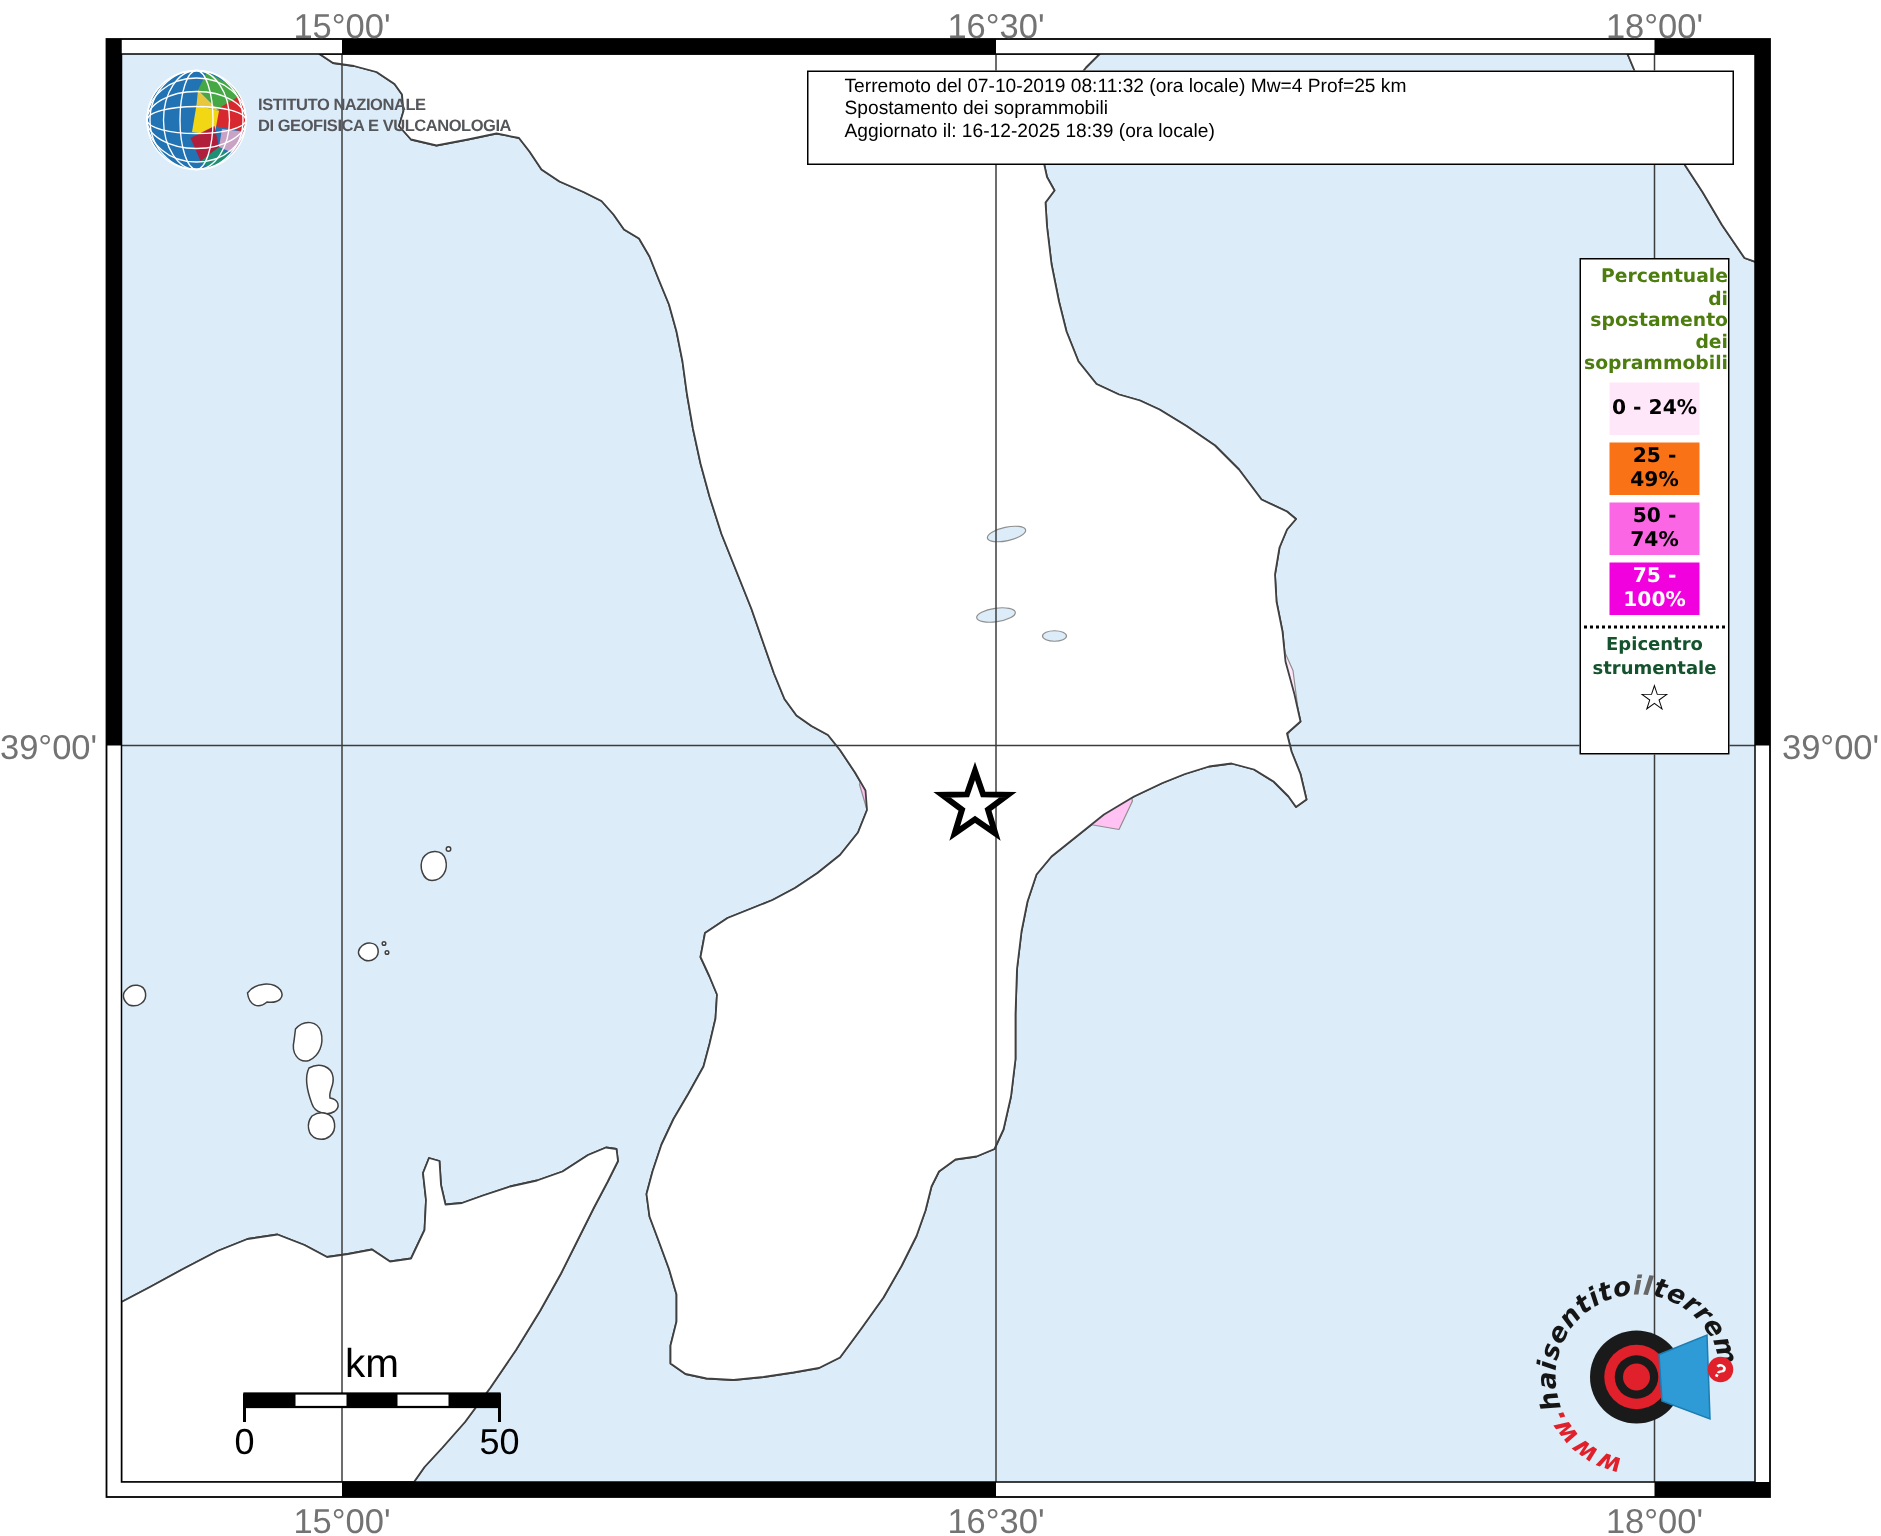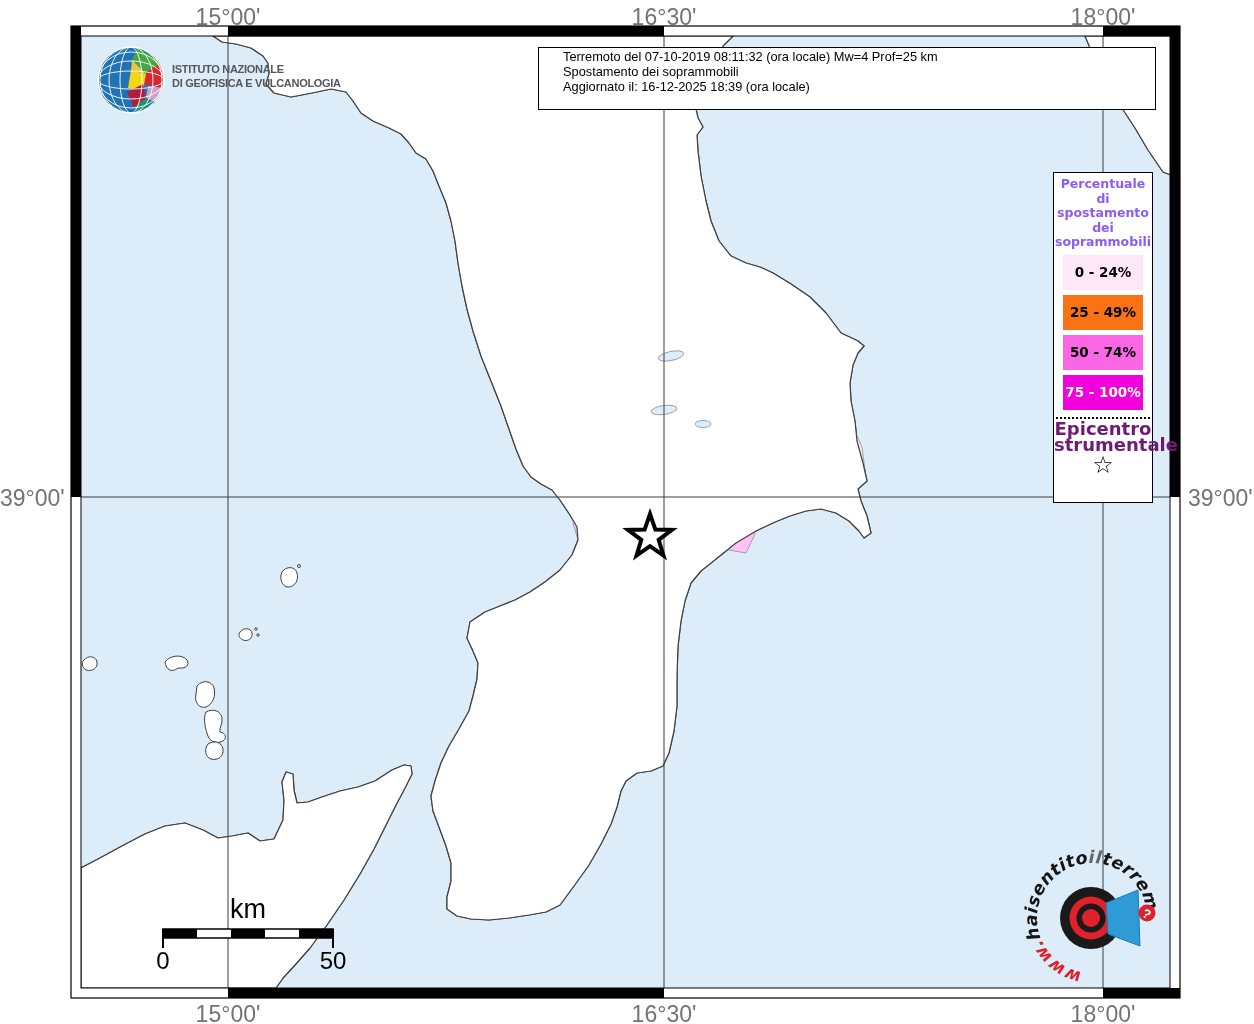--- a/index.html
+++ b/index.html
@@ -7,26 +7,26 @@
          font-family:"Liberation Sans",sans-serif;}
   svg text{user-select:none;}
   .axis-label{position:absolute;font-size:23px;color:#737373;white-space:nowrap;}
   .axis-label.center{transform:translateX(-50%);}
   .titlebox{position:absolute;left:538px;top:47px;width:618px;height:63px;background:#fff;
             border:1px solid #000;box-sizing:border-box;padding:1px 24px;font-size:12.8px;
             line-height:15.2px;color:#000;overflow:hidden;}
   .legend{position:absolute;left:1053px;top:172px;width:100px;height:331px;background:#fff;
           border:1.5px solid #000;box-sizing:border-box;text-align:center;
           font-family:"DejaVu Sans",sans-serif;}
-  .legend-title{font-weight:bold;font-size:12.5px;line-height:14.5px;padding-top:4px;color:#8b5cf6;}
-  .swatch{width:80px;height:35px;margin:5px auto 0 auto;display:flex;align-items:center;
+  .legend-title{font-weight:bold;font-size:12.5px;line-height:14.5px;padding-top:4px;color:#4d7c0f;text-align:right;}
+  .swatch{width:60px;height:35px;margin:5px auto 0 auto;display:flex;align-items:center;
           justify-content:center;font-weight:bold;font-size:13.5px;color:#000;}
   .swatch[data-swatch="3"]{color:#fff;}
   .legend-divider{border-top:2px dotted #000;margin:7px 2px 2px 2px;height:0;}
-  .legend-epi{font-weight:bold;font-size:18px;line-height:16px;color:#701a75;}
+  .legend-epi{font-weight:bold;font-size:12px;line-height:16px;color:#14532d;}
   .legend-star{font-size:24px;line-height:24px;color:#000;}
 </style>
 </head>
 <body>
 
 <div class="stage">
 
 <svg width="1254" height="1024" viewBox="0 0 1254 1024">
   <defs>
     <clipPath id="innerclip">

